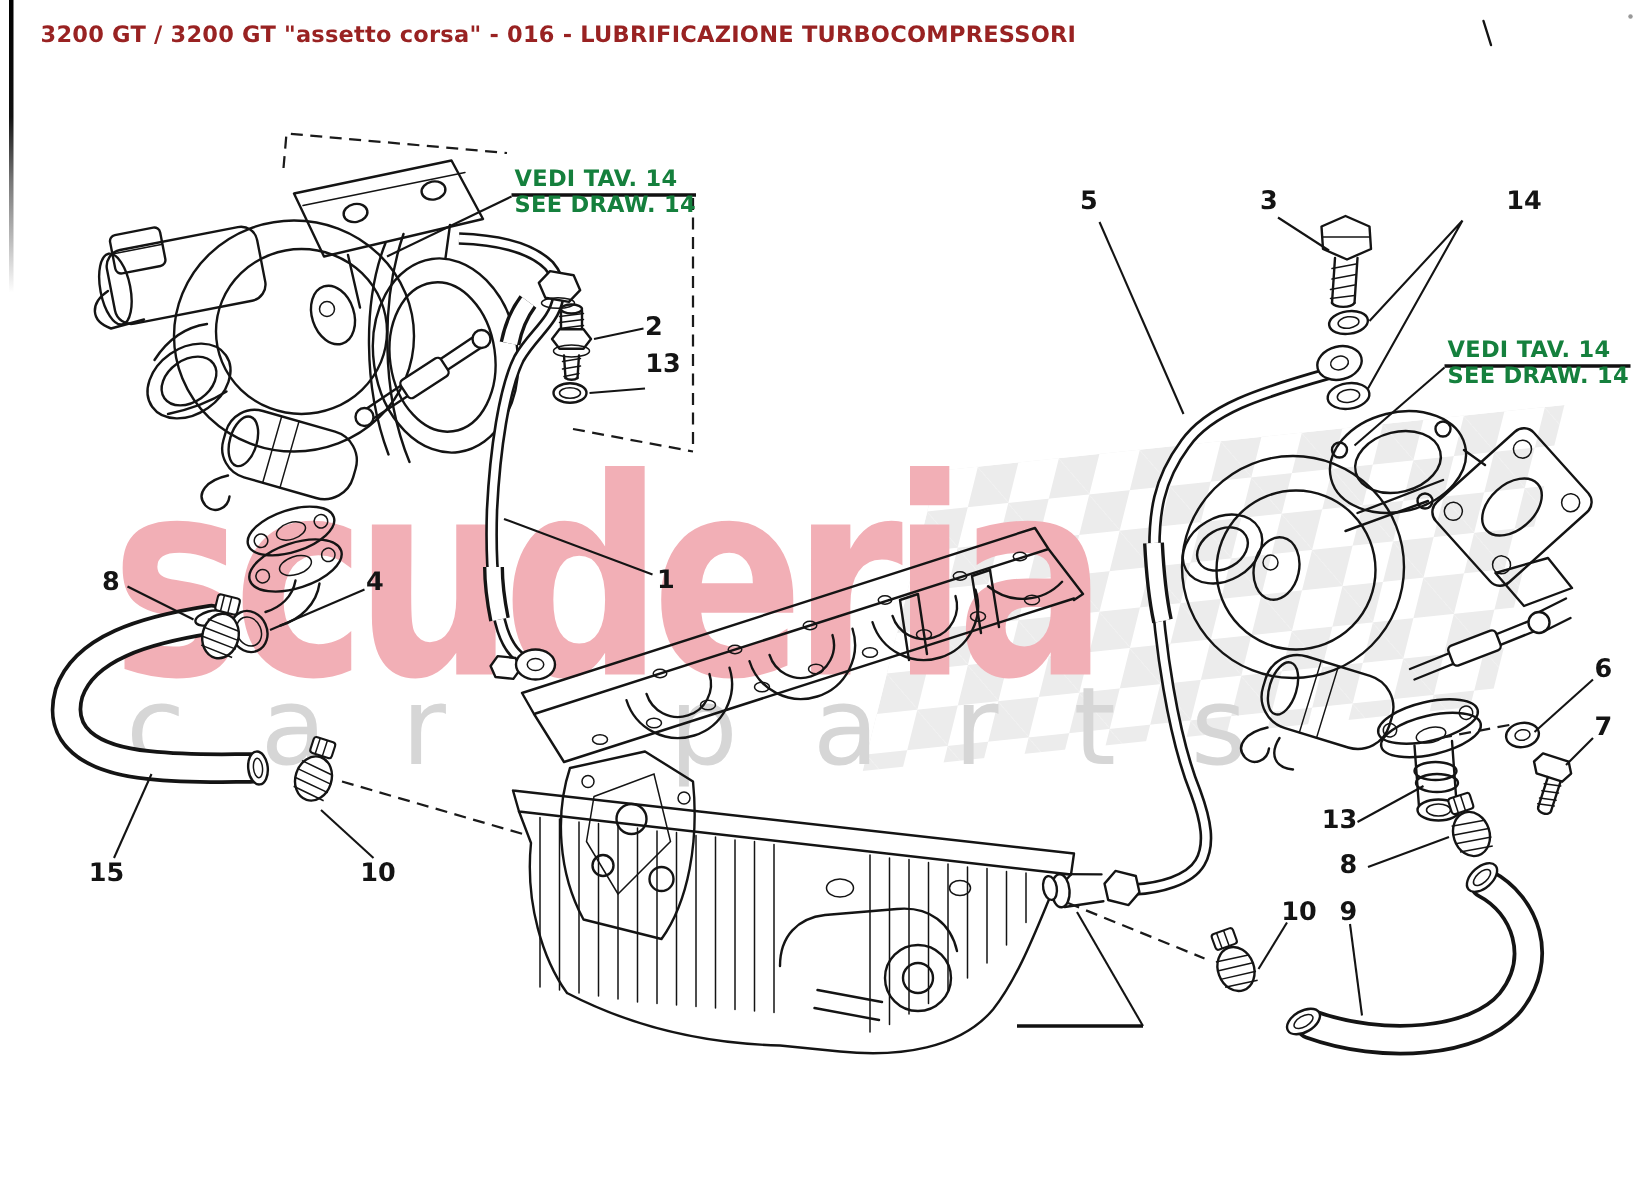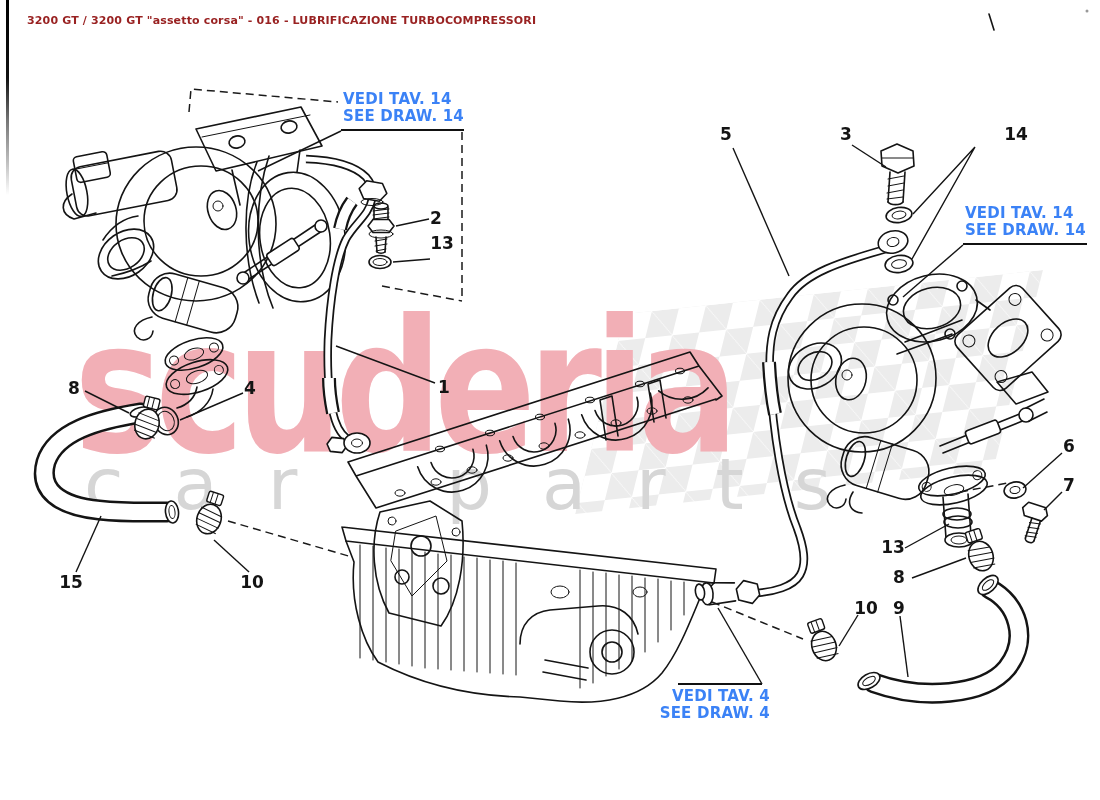--- a/index.html
+++ b/index.html
@@ -2,21 +2,21 @@
 <html><head>
 <meta charset="utf-8">
 <style>
   html,body{margin:0;padding:0;}
   body{width:1100px;height:800px;position:relative;background:#ffffff;overflow:hidden;
        font-family:"DejaVu Sans",sans-serif;}
   .stage{position:absolute;left:0;top:0;width:1100px;height:800px;}
   
   .edge-line{position:absolute;left:6px;top:0;width:3px;height:195px;z-index:4;
     background:linear-gradient(#000 0%,#111 40%,#777 62%,#bbb 82%,rgba(255,255,255,0));}
-  .title{position:absolute;left:27px;top:14px;font-weight:bold;font-size:11px;
+  .title{position:absolute;left:27px;top:14px;font-weight:bold;font-size:15px;
     letter-spacing:.15px;color:#992222;z-index:6;white-space:nowrap;}
   
   .checker{position:absolute;left:600px;top:292px;width:418px;height:200px;z-index:1;
     background-image:
       linear-gradient(45deg,#ececec 25%,transparent 25%,transparent 75%,#ececec 75%),
       linear-gradient(45deg,#ececec 25%,transparent 25%,transparent 75%,#ececec 75%);
     background-position:0 0,27px 27px;background-size:54px 54px;
     transform:skew(-14deg,-6deg);}
   .wm-pink{position:absolute;left:74px;top:296px;z-index:1;color:#f2afb6;
     font-weight:bold;font-size:150px;letter-spacing:-8px;line-height:1;
@@ -33,21 +33,21 @@
   .uline{stroke:#111;stroke-width:2.2;}
   .tube-o{fill:none;stroke:#141414;stroke-width:8.5;}
   .tube-i{fill:none;stroke:#ffffff;stroke-width:5;}
   .collar-o{fill:none;stroke:#141414;stroke-width:14;}
   .collar-i{fill:none;stroke:#ffffff;stroke-width:9.5;}
   .hose-o{fill:none;stroke:#141414;stroke-width:21;stroke-linecap:round;}
   .hose-i{fill:none;stroke:#ffffff;stroke-width:16;stroke-linecap:round;}
   .plabel{position:absolute;transform:translate(-50%,-50%);font-weight:bold;font-size:17px;
     color:#141414;z-index:6;cursor:pointer;}
   .callout{position:absolute;font-weight:bold;font-size:15px;line-height:17px;
-    letter-spacing:.2px;color:#3b82f6;z-index:6;white-space:nowrap;cursor:pointer;}
+    letter-spacing:.2px;color:#15803d;z-index:6;white-space:nowrap;cursor:pointer;margin-top:20px;}
   .tav4{text-align:right;width:130px;}
 </style>
 </head>
 <body>
 
 <div class="stage">
 
   <div class="edge-line"></div>
   <div class="title">3200 GT / 3200 GT "assetto corsa" - 016 - LUBRIFICAZIONE TURBOCOMPRESSORI</div>
 
@@ -390,24 +390,20 @@
   </svg>
 
   <div class="callout" style="left:343px;top:91px">
     <div>VEDI TAV. 14</div>
     <div>SEE DRAW. 14</div>
   </div>
   <div class="callout" style="left:965px;top:205px">
     <div>VEDI TAV. 14</div>
     <div>SEE DRAW. 14</div>
   </div>
-  <div class="callout tav4" style="left:640px;top:688px">
-    <div>VEDI TAV. 4</div>
-    <div>SEE DRAW. 4</div>
-  </div>
 
   <div class="plabel" style="left:444px;top:387px">1</div>
   <div class="plabel" style="left:436px;top:218px">2</div>
   <div class="plabel" style="left:442px;top:243px">13</div>
   <div class="plabel" style="left:74px;top:388px">8</div>
   <div class="plabel" style="left:250px;top:388px">4</div>
   <div class="plabel" style="left:71px;top:582px">15</div>
   <div class="plabel" style="left:252px;top:582px">10</div>
   <div class="plabel" style="left:726px;top:134px">5</div>
   <div class="plabel" style="left:846px;top:134px">3</div>

